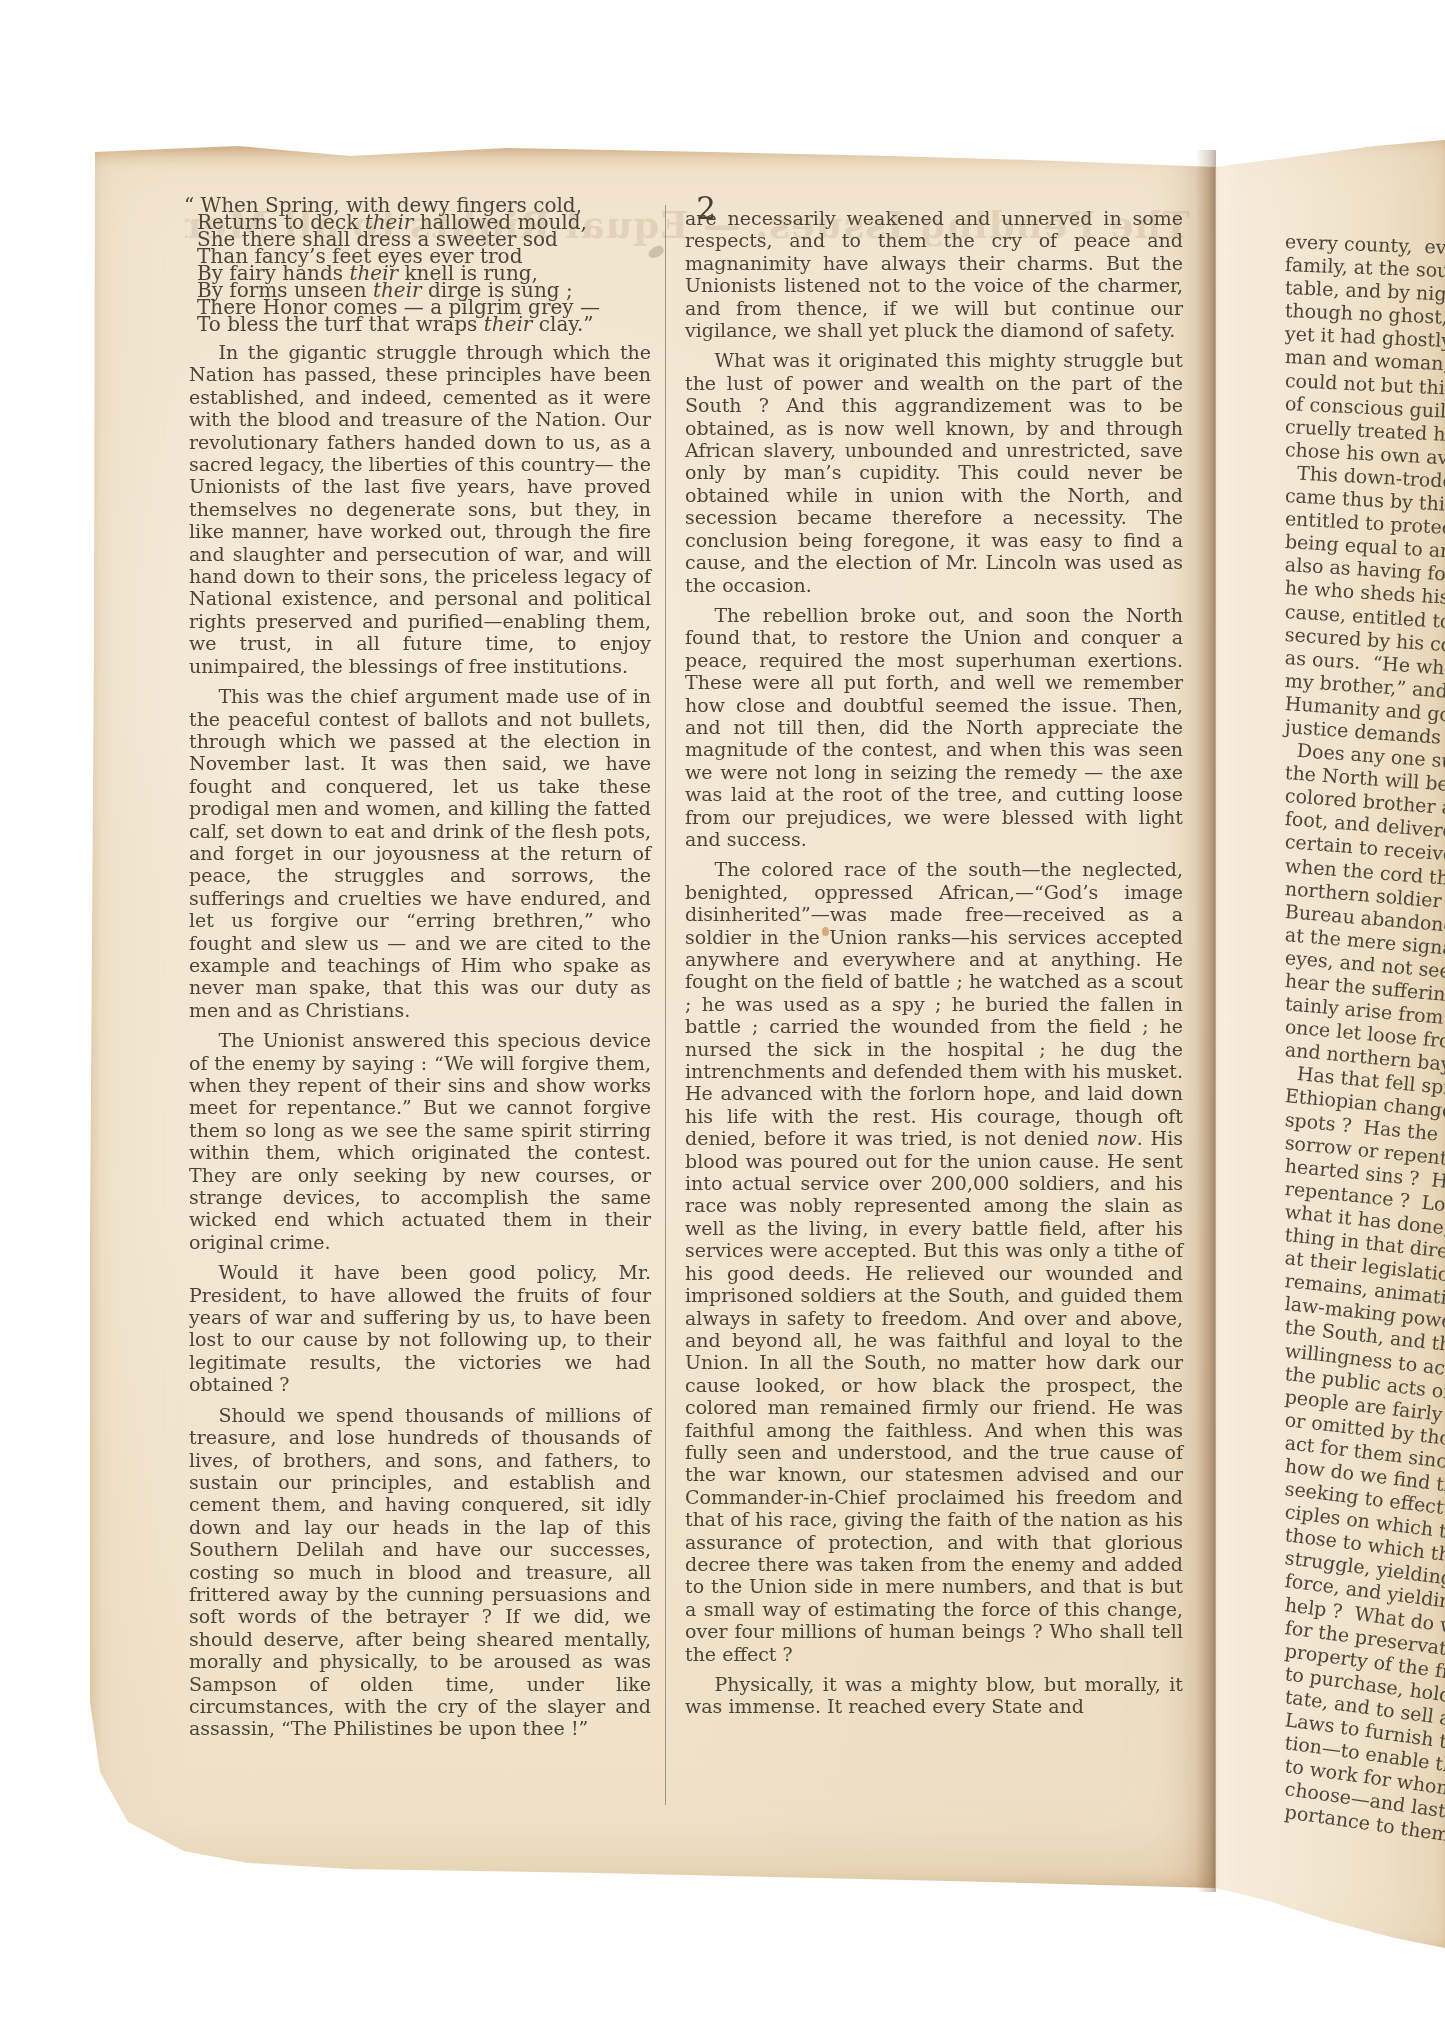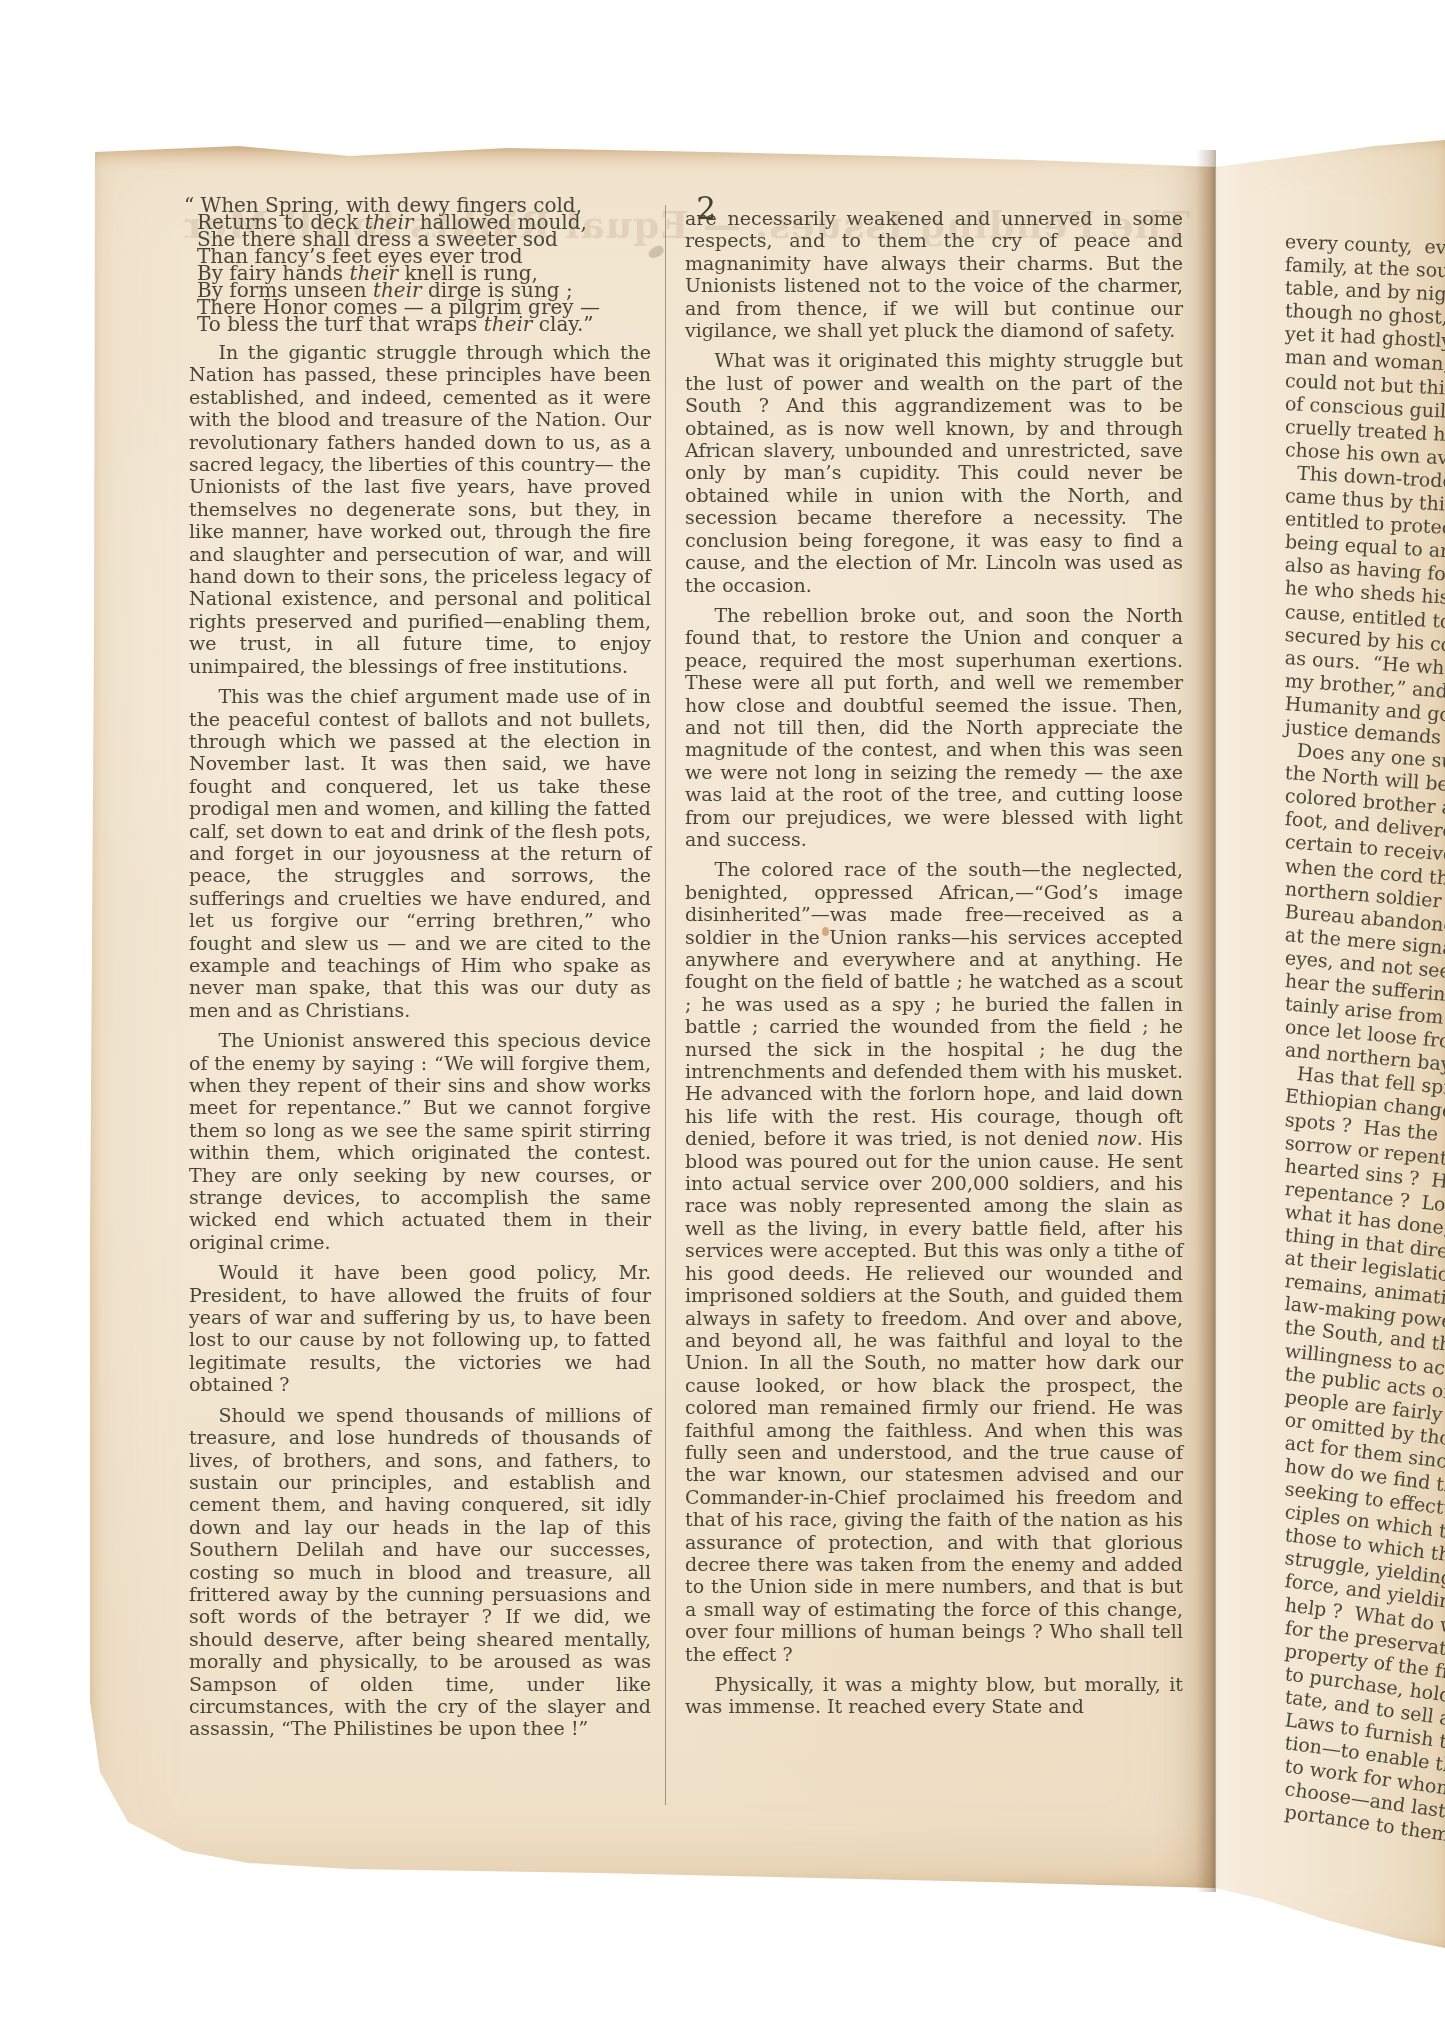--- a/index.html
+++ b/index.html
@@ -176,21 +176,21 @@
       <div class="poem-line" style="--i: 3;">Than fancy’s feet eyes ever trod</div>
       <div class="poem-line" style="--i: 4;">By fairy hands <i>their</i> knell is rung,</div>
       <div class="poem-line" style="--i: 5;">By forms unseen <i>their</i> dirge is sung ;</div>
       <div class="poem-line" style="--i: 6;">There Honor comes — a pilgrim grey —</div>
       <div class="poem-line" style="--i: 7;">To bless the turf that wraps <i>their</i> clay.”</div>
     </div>
   <div class="bodytext ink">
       <p class="para" style="--i: 0;">In the gigantic struggle through which the Nation has passed, these principles have been established, and indeed, cemented as it were with the blood and treasure of the Nation. Our revolutionary fathers handed down to us, as a sacred legacy, the liberties of this country— the Unionists of the last five years, have proved themselves no degenerate sons, but they, in like manner, have worked out, through the fire and slaughter and persecution of war, and will hand down to their sons, the priceless legacy of National existence, and personal and political rights preserved and purified—enabling them, we trust, in all future time, to enjoy unimpaired, the blessings of free institutions.</p>
       <p class="para" style="--i: 2;">This was the chief argument made use of in the peaceful contest of ballots and not bullets, through which we passed at the election in November last. It was then said, we have fought and conquered, let us take these prodigal men and women, and killing the fatted calf, set down to eat and drink of the flesh pots, and forget in our joyousness at the return of peace, the struggles and sorrows, the sufferings and cruelties we have endured, and let us forgive our “erring brethren,” who fought and slew us — and we are cited to the example and teachings of Him who spake as never man spake, that this was our duty as men and as Christians.</p>
       <p class="para" style="--i: 3;">The Unionist answered this specious device of the enemy by saying : “We will forgive them, when they repent of their sins and show works meet for repentance.” But we cannot forgive them so long as we see the same spirit stirring within them, which originated the contest. They are only seeking by new courses, or strange devices, to accomplish the same wicked end which actuated them in their original crime.</p>
-      <p class="para" style="--i: 4;">Would it have been good policy, Mr. President, to have allowed the fruits of four years of war and suffering by us, to have been lost to our cause by not following up, to fatted legitimate results, the victories we had obtained ?</p>
+      <p class="para" style="--i: 4;">Would it have been good policy, Mr. President, to have allowed the fruits of four years of war and suffering by us, to have been lost to our cause by not following up, to their legitimate results, the victories we had obtained ?</p>
       <p class="para" style="--i: 5;">Should we spend thousands of millions of treasure, and lose hundreds of thousands of lives, of brothers, and sons, and fathers, to sustain our principles, and establish and cement them, and having conquered, sit idly down and lay our heads in the lap of this Southern Delilah and have our successes, costing so much in blood and treasure, all frittered away by the cunning persuasions and soft words of the betrayer ? If we did, we should deserve, after being sheared mentally, morally and physically, to be aroused as was Sampson of olden time, under like circumstances, with the cry of the slayer and assassin, “The Philistines be upon thee !”</p>
     </div>
 </div>
 
 <div class="col2">
   <div class="bodytext ink">
       <p class="para" style="--i: 0;">are necessarily weakened and unnerved in some respects, and to them the cry of peace and magnanimity have always their charms. But the Unionists listened not to the voice of the charmer, and from thence, if we will but continue our vigilance, we shall yet pluck the diamond of safety.</p>
       <p class="para" style="--i: 1;">What was it originated this mighty struggle but the lust of power and wealth on the part of the South ? And this aggrandizement was to be obtained, as is now well known, by and through African slavery, unbounded and unrestricted, save only by man’s cupidity. This could never be obtained while in union with the North, and secession became therefore a necessity. The conclusion being foregone, it was easy to find a cause, and the election of Mr. Lincoln was used as the occasion.</p>
       <p class="para" style="--i: 2;">The rebellion broke out, and soon the North found that, to restore the Union and conquer a peace, required the most superhuman exertions. These were all put forth, and well we remember how close and doubtful seemed the issue. Then, and not till then, did the North appreciate the magnitude of the contest, and when this was seen we were not long in seizing the remedy — the axe was laid at the root of the tree, and cutting loose from our prejudices, we were blessed with light and success.</p>
       <p class="para" style="--i: 3;">The colored race of the south—the neglected, benighted, oppressed African,—“God’s image disinherited”—was made free—received as a soldier in the Union ranks—his services accepted anywhere and everywhere and at anything. He fought on the field of battle ; he watched as a scout ; he was used as a spy ; he buried the fallen in battle ; carried the wounded from the field ; he nursed the sick in the hospital ; he dug the intrenchments and defended them with his musket. He advanced with the forlorn hope, and laid down his life with the rest. His courage, though oft denied, before it was tried, is not denied <i>now</i>. His blood was poured out for the union cause. He sent into actual service over 200,000 soldiers, and his race was nobly represented among the slain as well as the living, in every battle field, after his services were accepted. But this was only a tithe of his good deeds. He relieved our wounded and imprisoned soldiers at the South, and guided them always in safety to freedom. And over and above, and beyond all, he was faithful and loyal to the Union. In all the South, no matter how dark our cause looked, or how black the prospect, the colored man remained firmly our friend. He was faithful among the faithless. And when this was fully seen and understood, and the true cause of the war known, our statesmen advised and our Commander-in-Chief proclaimed his freedom and that of his race, giving the faith of the nation as his assurance of protection, and with that glorious decree there was taken from the enemy and added to the Union side in mere numbers, and that is but a small way of estimating the force of this change, over four millions of human beings ? Who shall tell the effect ?</p>

